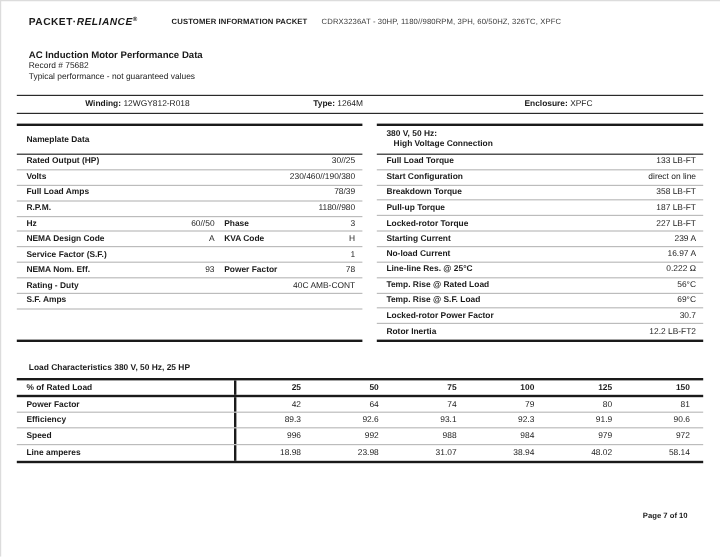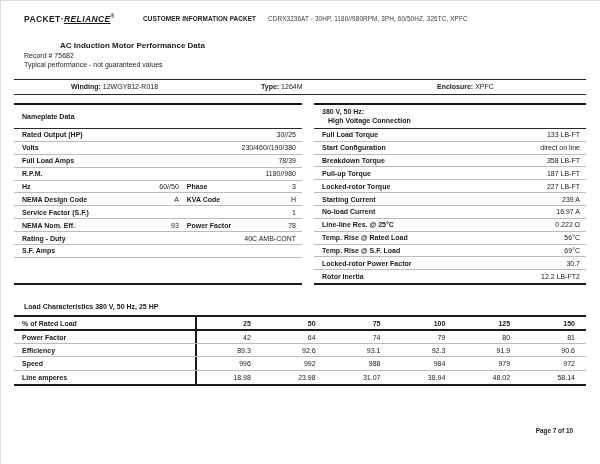--- a/index.html
+++ b/index.html
@@ -1,27 +1,27 @@
 <!DOCTYPE html>
 <html><head>
 <meta charset="utf-8">
 <style>
   html,body{margin:0;padding:0;width:600px;height:464px;overflow:hidden;background:#fff;}
   .page{position:relative;width:600px;height:464px;background:#fff;
         font-family:"Liberation Sans",sans-serif;color:#1a1a1a;
         box-shadow:inset 0 1px 0 #dcdcdc, inset 1px 0 0 #dcdcdc;}
   
   .logo{position:absolute;left:24px;top:13px;font-size:8.5px;font-weight:bold;letter-spacing:.4px;white-space:nowrap;}
-  .logo .rel{font-style:italic;text-decoration:underline;}
+  .logo .rel{font-style:italic;}
   .logo sup{font-size:5px;font-style:italic;}
   .packet{position:absolute;left:143px;top:15px;font-size:6.4px;font-weight:bold;letter-spacing:.1px;white-space:nowrap;}
   .product{position:absolute;left:268px;top:15px;font-size:6.4px;color:#3a3a3a;letter-spacing:.1px;white-space:nowrap;}
   
   .titleblock{position:absolute;left:24px;top:41px;}
-  .doc-title{font-size:8px;font-weight:bold;line-height:10px;margin-left:36px;}
+  .doc-title{font-size:8px;font-weight:bold;line-height:10px;}
   .doc-sub{font-size:7px;line-height:9px;color:#222;}
   
   .winding{position:absolute;left:14px;top:79px;width:572px;height:14px;
            border-top:1px solid #2a2a2a;border-bottom:1px solid #2a2a2a;font-size:7px;}
   .winding .cell{position:absolute;top:3px;white-space:nowrap;}
   .winding .c1{left:57px;} .winding .c2{left:247px;} .winding .c3{left:423px;}
   .winding b{font-weight:bold;}
   
   .twocol{position:absolute;left:14px;top:103px;width:572px;height:182px;display:flex;}
   .spec{border-top:2px solid #1a1a1a;border-bottom:2px solid #1a1a1a;display:flex;flex-direction:column;box-sizing:border-box;}

